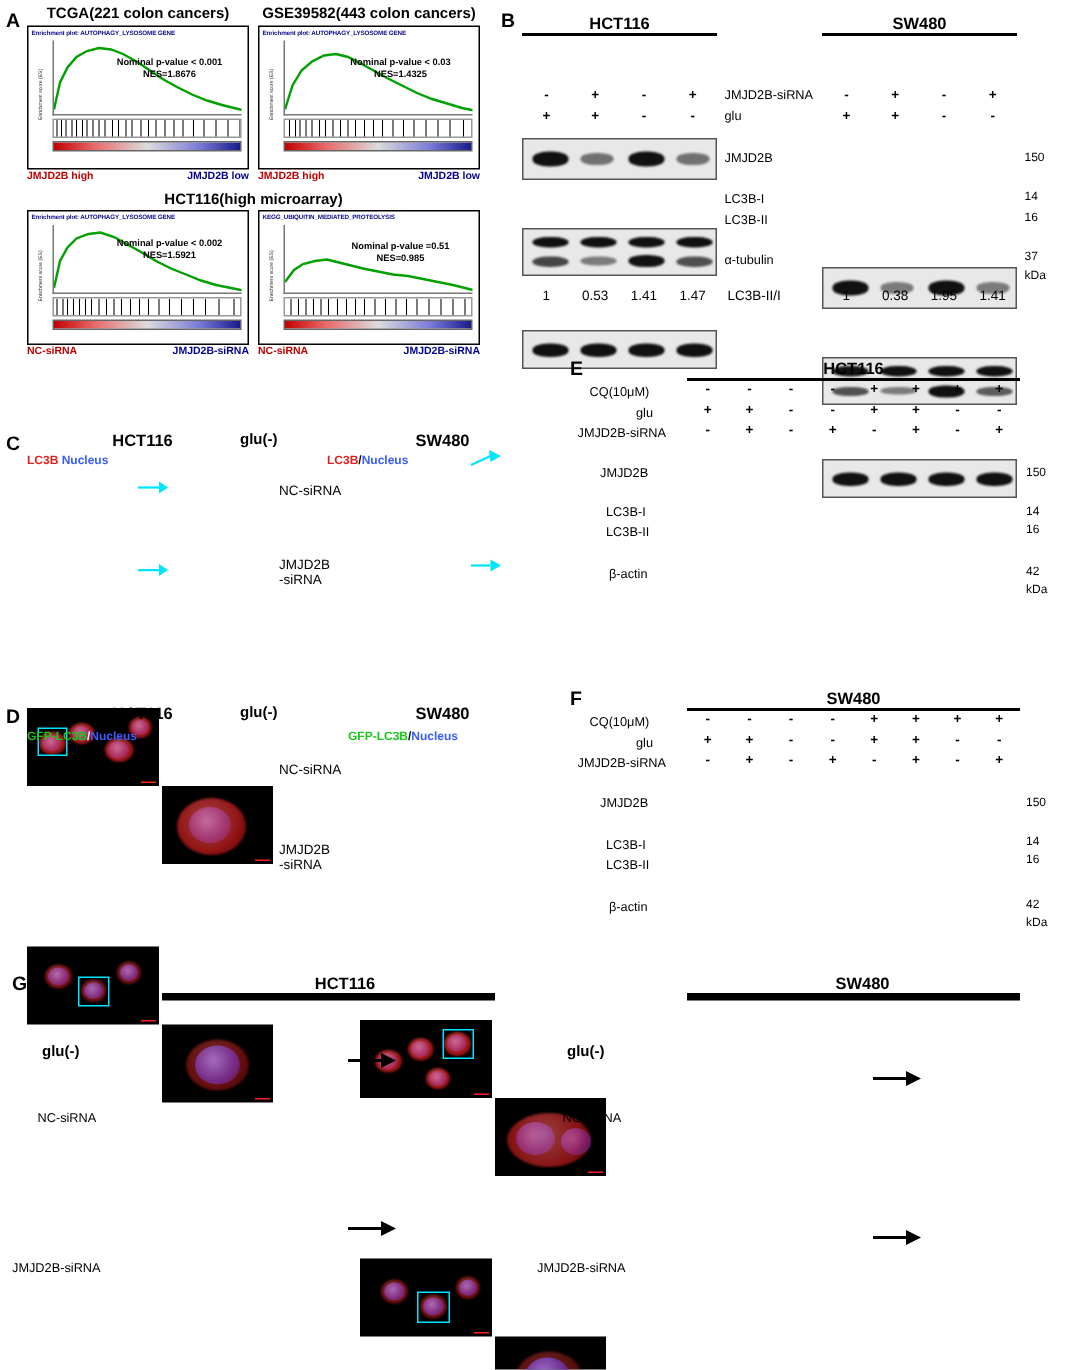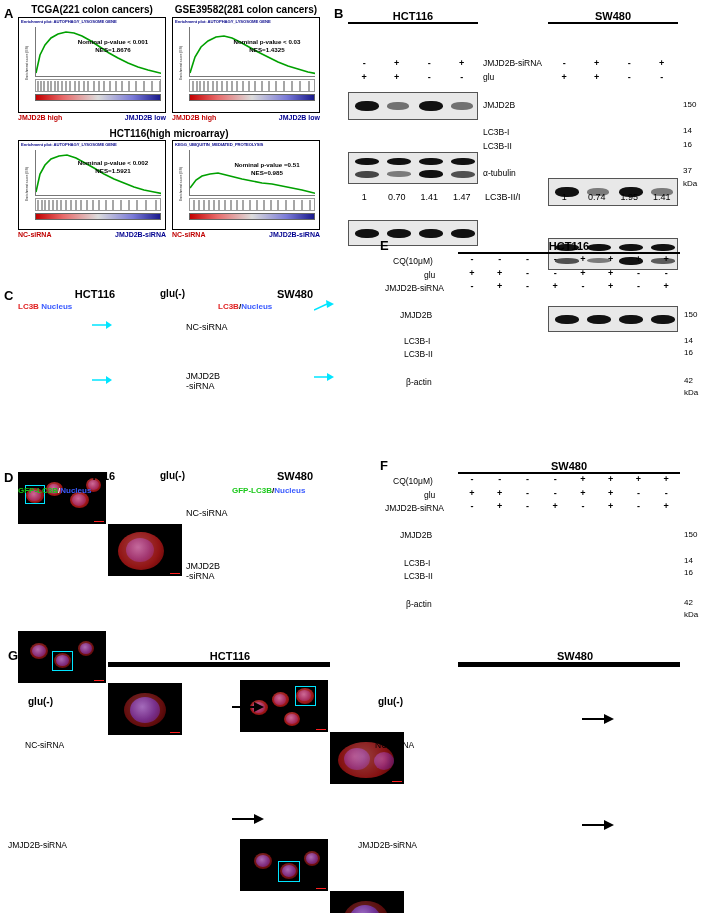--- a/index.html
+++ b/index.html
@@ -203,21 +203,21 @@
     </div>
     <div class="rankbar" style="top:76px;"></div>
   </div>
   <div class="axis-labels">
     <span class="red-lbl">JMJD2B high</span>
     <span class="blue-lbl">JMJD2B low</span>
   </div>
 </div>
 
 <div class="abs" style="left:172px; top:4px; width:148px;">
-  <div class="ttl">GSE39582(281 colon cancers)</div>
+  <div class="ttl">GSE39582(443 colon cancers)</div>
   <div class="gsea" style="height:96px; margin-top:2px;">
     <div class="gsea-hdr">Enrichment plot: AUTOPHAGY_LYSOSOME GENE</div>
     <div class="ylab" style="left:6px; top:62px;">Enrichment score (ES)</div>
     <div class="enr-area" style="top:9px; height:50px;">
       <svg width="128" height="50" viewBox="0 0 128 50" preserveAspectRatio="none">
         <polyline points="0,46 5,30 11,20 18,14 26,10 34,9 42,11 50,15 59,20 68,25 78,30 88,35 98,39 108,42 118,45 128,47" fill="none" stroke="#00a000" stroke-width="1.6"></polyline>
       </svg>
     </div>
     <div class="note" style="left:44px; top:20px; width:100px;">
       <div>Nominal p-value &lt; 0.03</div>
@@ -441,28 +441,28 @@
 </div>
 
 <div class="abs mw" style="left:683px; top:100px;">150</div>
 <div class="abs mw" style="left:683px; top:126px;">14</div>
 <div class="abs mw" style="left:683px; top:140px;">16</div>
 <div class="abs mw" style="left:683px; top:166px;">37</div>
 <div class="abs mw" style="left:683px; top:179px;">kDa</div>
 
 <div class="abs" style="left:348px; top:192px; width:130px; display:flex; font-size:9px;">
   <div style="flex:1; text-align:center;">1</div>
-  <div style="flex:1; text-align:center;">0.70</div>
+  <div style="flex:1; text-align:center;">0.53</div>
   <div style="flex:1; text-align:center;">1.41</div>
   <div style="flex:1; text-align:center;">1.47</div>
 </div>
 <div class="abs" style="left:485px; top:192px; font-size:9px;">LC3B-II/I</div>
 <div class="abs" style="left:548px; top:192px; width:130px; display:flex; font-size:9px;">
   <div style="flex:1; text-align:center;">1</div>
-  <div style="flex:1; text-align:center;">0.74</div>
+  <div style="flex:1; text-align:center;">0.38</div>
   <div style="flex:1; text-align:center;">1.95</div>
   <div style="flex:1; text-align:center;">1.41</div>
 </div>
 
 <div class="panel-letter" style="left:4px; top:288px;">C</div>
 
 <div class="abs ttl" style="left:50px; top:288px; width:90px; font-size:11px;">HCT116</div>
 <div class="abs ttl" style="left:250px; top:288px; width:90px; font-size:11px;">SW480</div>
 <div class="abs" style="left:160px; top:288px; font-size:10px; font-weight:bold;">glu(-)</div>
 

